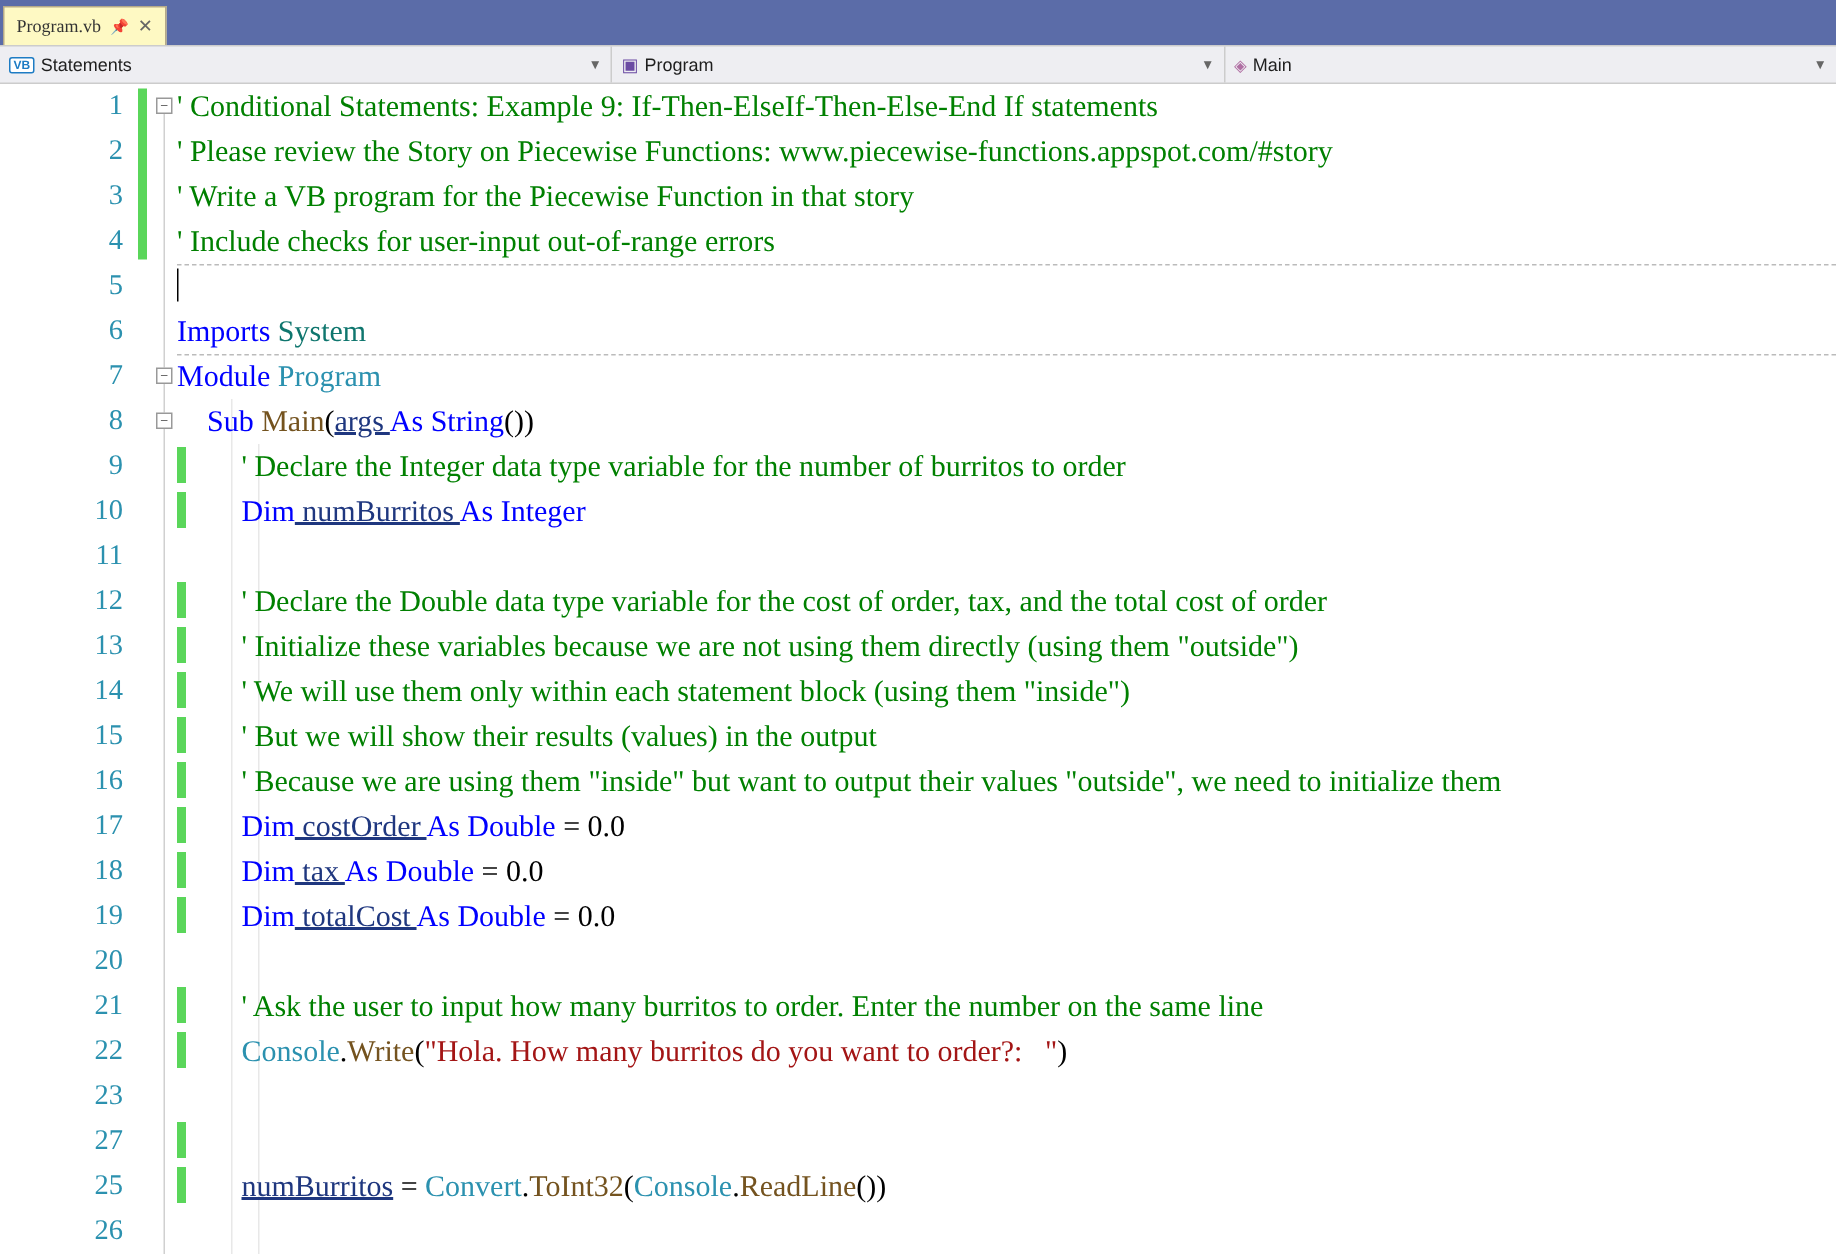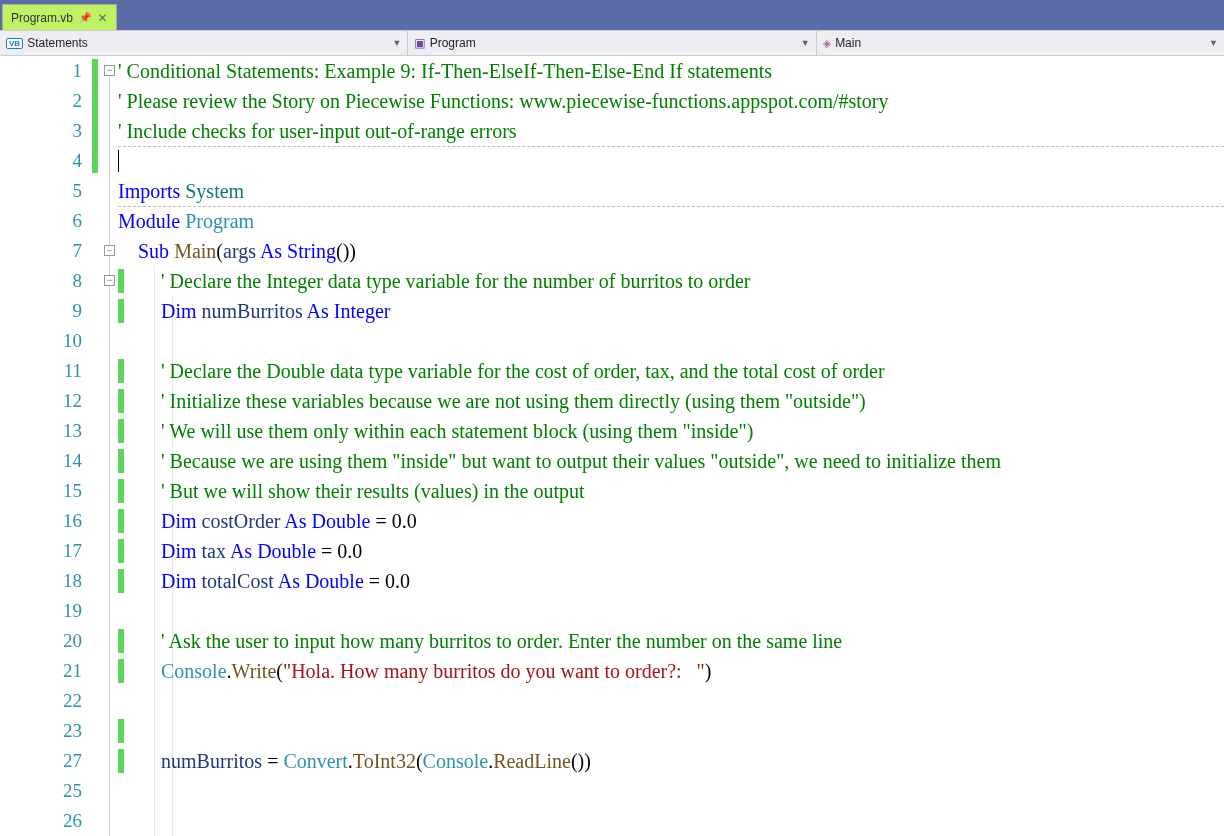--- a/index.html
+++ b/index.html
@@ -12,30 +12,31 @@
   overflow: hidden;
 }
 .tab-bar {
   background: #5b6ca8;
   height: 30px;
   display: flex;
   align-items: flex-end;
   padding-left: 2px;
 }
 .tab {
-  background: #bef264;
+  background: #fef9c3;
   border: 1px solid #b5a988;
   border-bottom: none;
   padding: 4px 8px;
   display: flex;
   align-items: center;
   gap: 6px;
   font-size: 12px;
   color: #333;
   height: 26px;
+  font-family: Liberation Serif, serif;
 }
 .tab .pin { font-size: 10px; color: #666; }
 .tab .close { font-size: 12px; color: #666; cursor: pointer; }
 .nav-bar {
   background: #eeeef2;
   border-top: 1px solid #ccc;
   border-bottom: 1px solid #ccc;
   height: 26px;
   display: flex;
   align-items: stretch;
@@ -150,21 +151,21 @@
 }
 .indent-guide {
   position: absolute;
   width: 1px;
   background: #e8e8e8;
   top: 0;
 }
 .c-comment { color: #008000; }
 .c-keyword { color: #0000ff; }
 .c-type { color: #2b91af; }
-.c-ident { color: #1f377f; }
+.c-ident { color: #1f377f; text-decoration: underline; }
 .c-member { color: #74531f; }
 .c-string { color: #a31515; }
 .c-plain { color: #000; }
 .c-gray { color: #0f766e; }
 .cursor-bar {
   display: inline-block;
   width: 1px;
   height: 22px;
   background: #000;
   vertical-align: middle;
@@ -242,33 +243,34 @@
     <div class="fold-box" style="top:189px">−</div>
     <div class="fold-box" style="top:219px">−</div>
   </div>
 
   <div class="code-area">
     <div class="indent-guide" style="left:36px;top:210px;height:570px"></div>
     <div class="indent-guide" style="left:54px;top:240px;height:540px"></div>
 
     <div class="code-line"><span class="c-comment">' Conditional Statements: Example 9: If-Then-ElseIf-Then-Else-End If statements</span></div>
     <div class="code-line"><span class="c-comment">' Please review the Story on Piecewise Functions: www.piecewise-functions.appspot.com/#story</span></div>
+    <div class="code-line"><span class="c-comment">' Write a VB program for the Piecewise Function in that story</span></div>
     <div class="code-line"><span class="c-comment">' Include checks for user-input out-of-range errors</span></div>
     <div class="code-line"><div class="hr-dash" style="top:0"></div><span class="cursor-bar"></span></div>
     <div class="code-line"><span class="c-keyword">Imports</span><span class="c-gray"> System</span><div class="hr-dash" style="bottom:-1px"></div></div>
     <div class="code-line"><span class="c-keyword">Module</span><span class="c-type"> Program</span></div>
     <div class="code-line">    <span class="c-keyword">Sub</span><span class="c-member"> Main</span><span class="c-plain">(</span><span class="c-ident">args </span><span class="c-keyword">As</span><span class="c-keyword"> String</span><span class="c-plain">())</span></div>
     <div class="code-line"><span class="inline-green"></span>       <span class="c-comment">' Declare the Integer data type variable for the number of burritos to order</span></div>
     <div class="code-line"><span class="inline-green"></span>       <span class="c-keyword">Dim</span><span class="c-ident"> numBurritos </span><span class="c-keyword">As</span><span class="c-keyword"> Integer</span></div>
     <div class="code-line"></div>
     <div class="code-line"><span class="inline-green"></span>       <span class="c-comment">' Declare the Double data type variable for the cost of order, tax, and the total cost of order</span></div>
     <div class="code-line"><span class="inline-green"></span>       <span class="c-comment">' Initialize these variables because we are not using them directly (using them "outside")</span></div>
     <div class="code-line"><span class="inline-green"></span>       <span class="c-comment">' We will use them only within each statement block (using them "inside")</span></div>
+    <div class="code-line"><span class="inline-green"></span>       <span class="c-comment">' But we will show their results (values) in the output</span></div>
     <div class="code-line"><span class="inline-green"></span>       <span class="c-comment">' Because we are using them "inside" but want to output their values "outside", we need to initialize them</span></div>
-    <div class="code-line"><span class="inline-green"></span>       <span class="c-comment">' But we will show their results (values) in the output</span></div>
     <div class="code-line"><span class="inline-green"></span>       <span class="c-keyword">Dim</span><span class="c-ident"> costOrder </span><span class="c-keyword">As</span><span class="c-keyword"> Double</span><span class="c-plain"> = 0.0</span></div>
     <div class="code-line"><span class="inline-green"></span>       <span class="c-keyword">Dim</span><span class="c-ident"> tax </span><span class="c-keyword">As</span><span class="c-keyword"> Double</span><span class="c-plain"> = 0.0</span></div>
     <div class="code-line"><span class="inline-green"></span>       <span class="c-keyword">Dim</span><span class="c-ident"> totalCost </span><span class="c-keyword">As</span><span class="c-keyword"> Double</span><span class="c-plain"> = 0.0</span></div>
     <div class="code-line"></div>
     <div class="code-line"><span class="inline-green"></span>       <span class="c-comment">' Ask the user to input how many burritos to order. Enter the number on the same line</span></div>
     <div class="code-line"><span class="inline-green"></span>       <span class="c-type">Console</span><span class="c-plain">.</span><span class="c-member">Write</span><span class="c-plain">(</span><span class="c-string">"Hola. How many burritos do you want to order?:   "</span><span class="c-plain">)</span></div>
     <div class="code-line"></div>
     <div class="code-line"><span class="inline-green"></span>       </div>
     <div class="code-line"><span class="inline-green"></span>       <span class="c-ident">numBurritos</span><span class="c-plain"> = </span><span class="c-type">Convert</span><span class="c-plain">.</span><span class="c-member">ToInt32</span><span class="c-plain">(</span><span class="c-type">Console</span><span class="c-plain">.</span><span class="c-member">ReadLine</span><span class="c-plain">())</span></div>
     <div class="code-line"></div>

